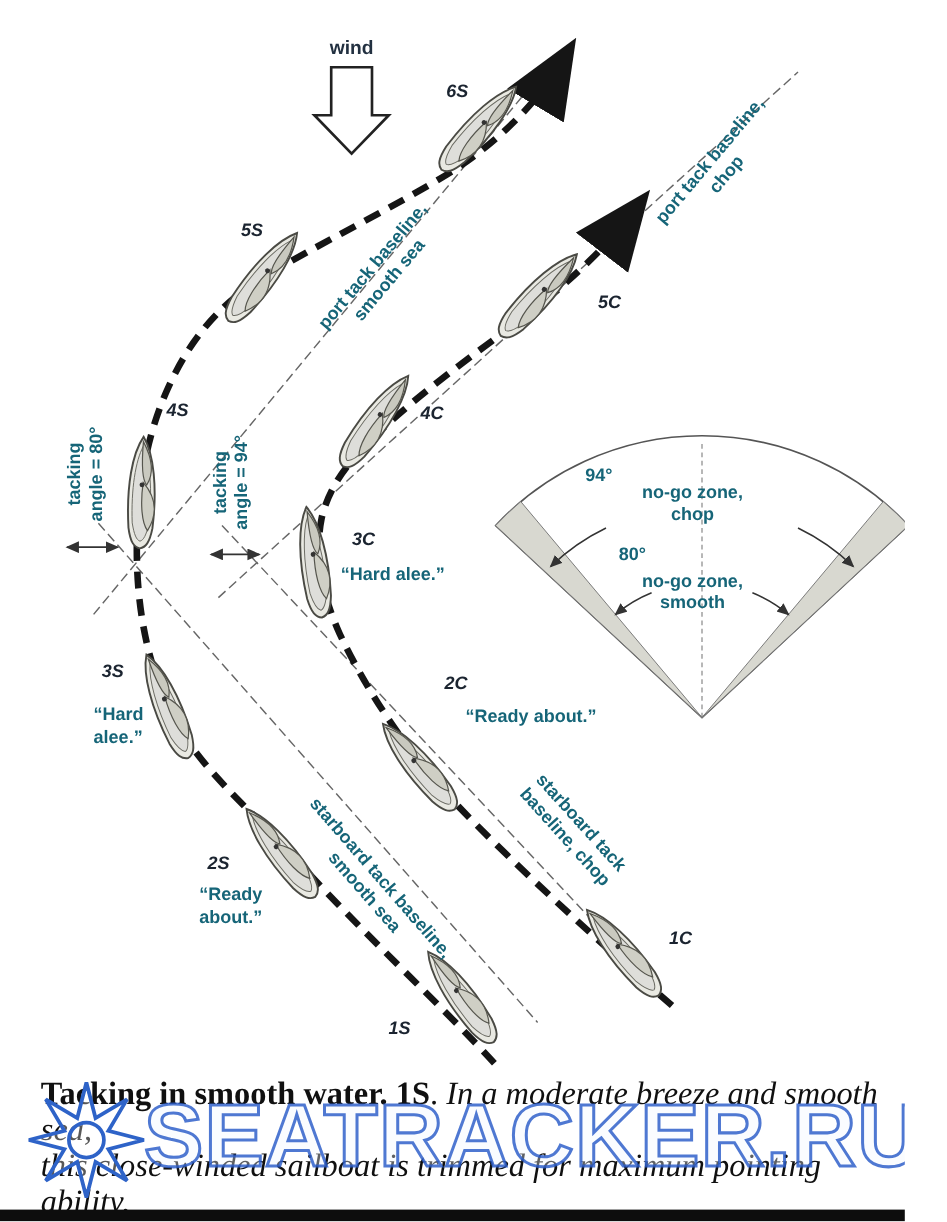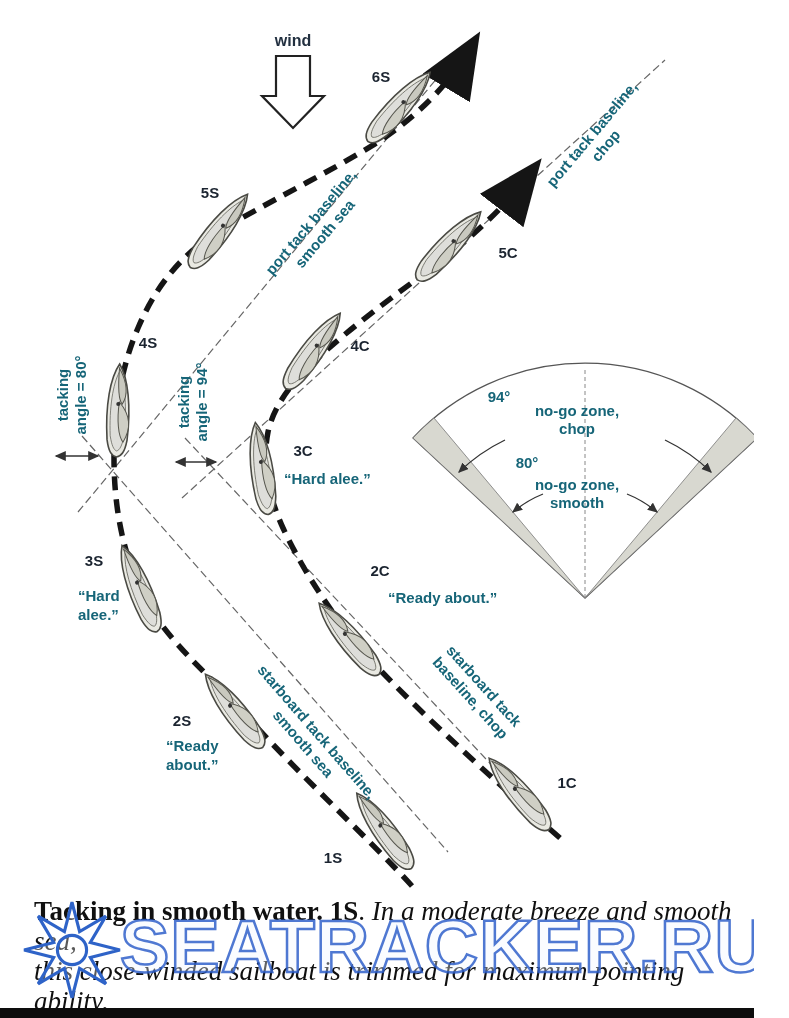--- a/index.html
+++ b/index.html
@@ -7,21 +7,21 @@
          font-family:"Liberation Sans",sans-serif;}
   svg.art{position:absolute;left:0;top:0;}
   .lbl{position:absolute;color:#166578;font-weight:700;font-size:15px;line-height:18px;
        white-space:nowrap;text-align:center;}
   .c   {transform:translate(-50%,-50%);}
   .rM50{transform:translate(-50%,-50%) rotate(-50deg);}
   .rP49{transform:translate(-50%,-50%) rotate(49deg);}
   .rP48{transform:translate(-50%,-50%) rotate(48deg);}
   .rM90{transform:translate(-50%,-50%) rotate(-90deg);}
   .bid{position:absolute;color:#1b2430;font-weight:700;font-size:15px;white-space:nowrap;
-       transform:translate(-50%,-50%);}
+       transform:translate(-50%,-50%);font-style:italic;}
   .quote{position:absolute;color:#166578;font-weight:700;font-size:15px;line-height:19px;
          white-space:nowrap;text-align:left;}
   .windlbl{position:absolute;color:#223040;font-weight:700;font-size:16px;
            transform:translate(-50%,-50%);}
   .caption{position:absolute;left:34px;top:896px;width:724px;
            font-family:"Liberation Serif",serif;font-size:27px;line-height:30px;color:#101010;}
   .cap-bold{font-weight:700;}
   .cap-italic{font-style:italic;}
   .watermark{position:absolute;left:108px;top:903px;height:88px;line-height:88px;
              font-family:"Liberation Sans",sans-serif;font-weight:800;font-size:74px;

